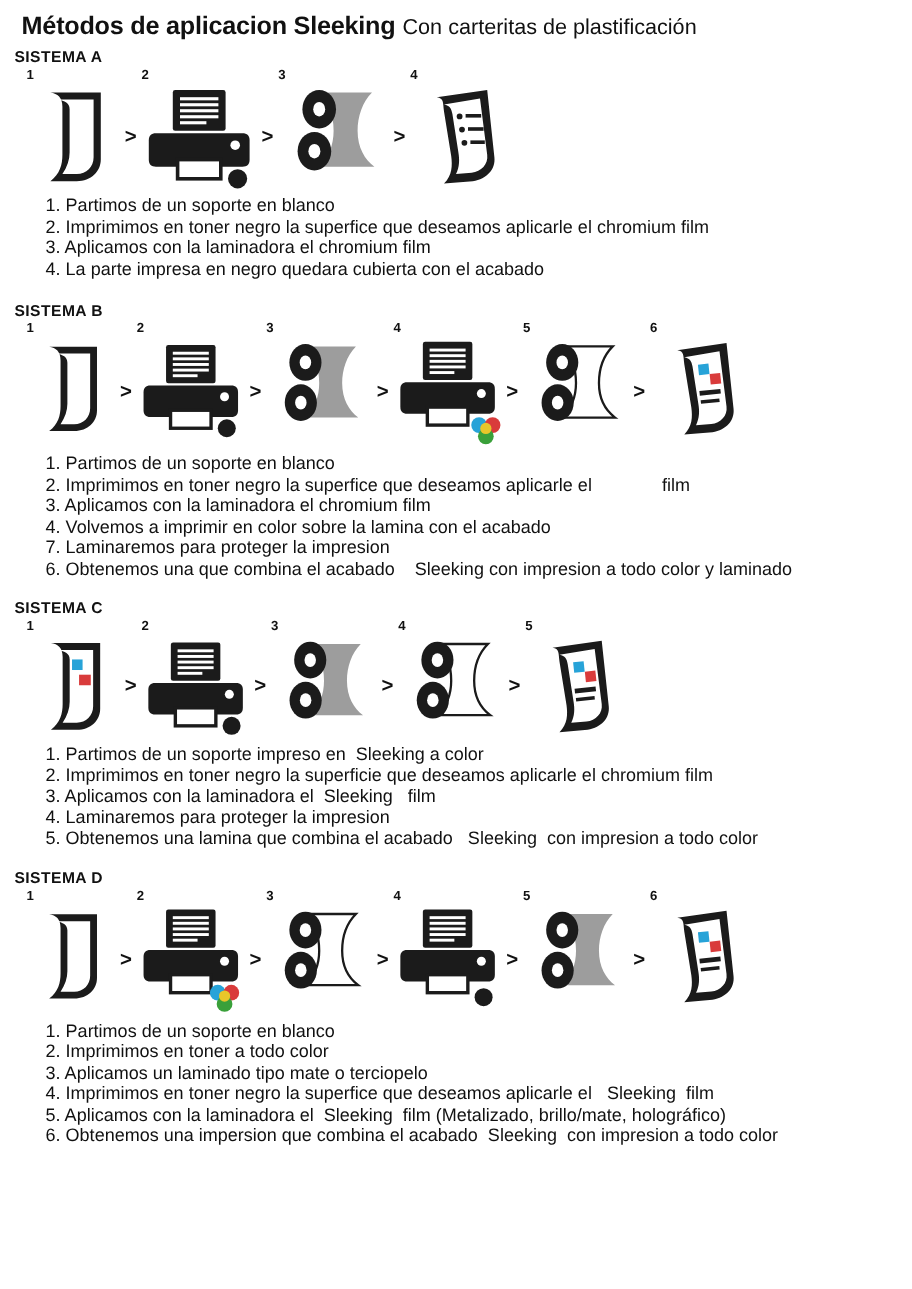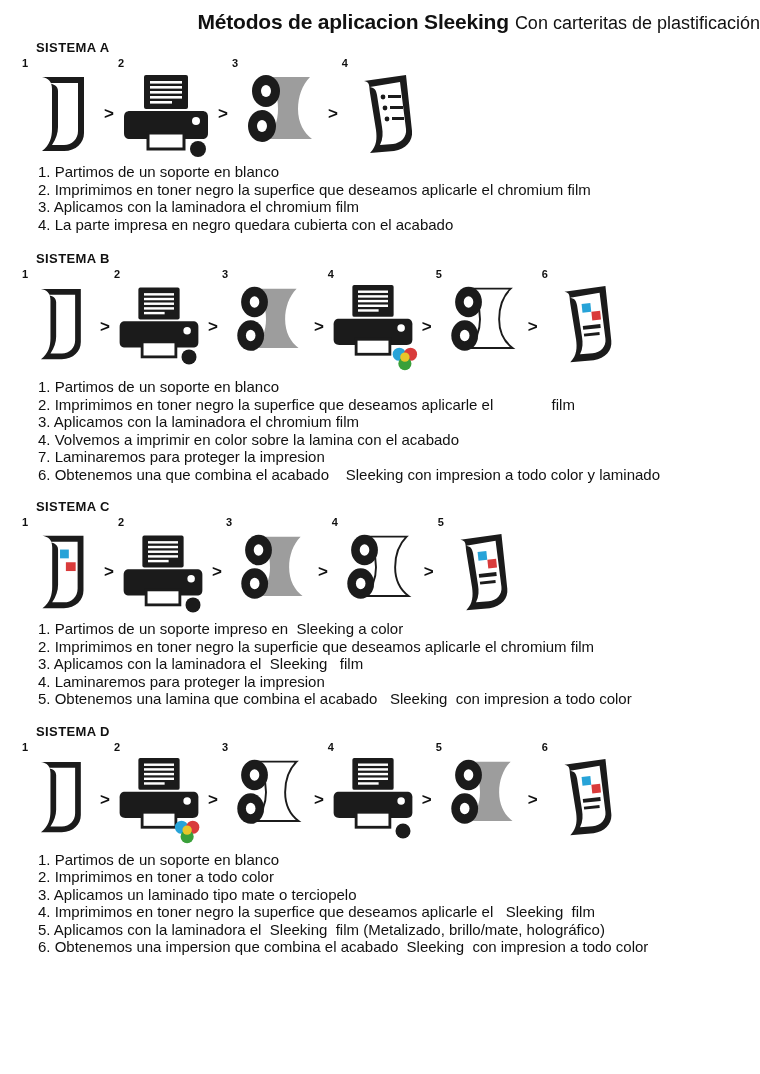--- a/index.html
+++ b/index.html
@@ -9,36 +9,35 @@
     font-family:"Liberation Sans", sans-serif;
     color:#111111;
     overflow:hidden;
   }
   .page{position:relative;width:760px;height:1074px;}
 
   
   .header{
     display:flex;align-items:baseline;
     padding:10px 0 0 18px;
-    justify-content:flex-end;
   }
   .header-main{
     font-size:21px;font-weight:bold;color:#111;
     letter-spacing:-0.2px;
   }
   .header-sub{
     font-size:18px;font-weight:normal;color:#111;
     margin-left:6px;
   }
 
   
   .system{position:relative;margin:0 0 0 0;}
   .system-title{
     font-size:13px;font-weight:bold;letter-spacing:0.4px;
-    padding-left:36px;color:#111;
+    padding-left:12px;color:#111;
   }
   .steps{
     position:relative;
     display:flex;align-items:flex-start;
     padding-left:22px;
     margin-top:2px;
   }
   .step{
     position:relative;
     display:flex;flex-direction:column;align-items:flex-start;

